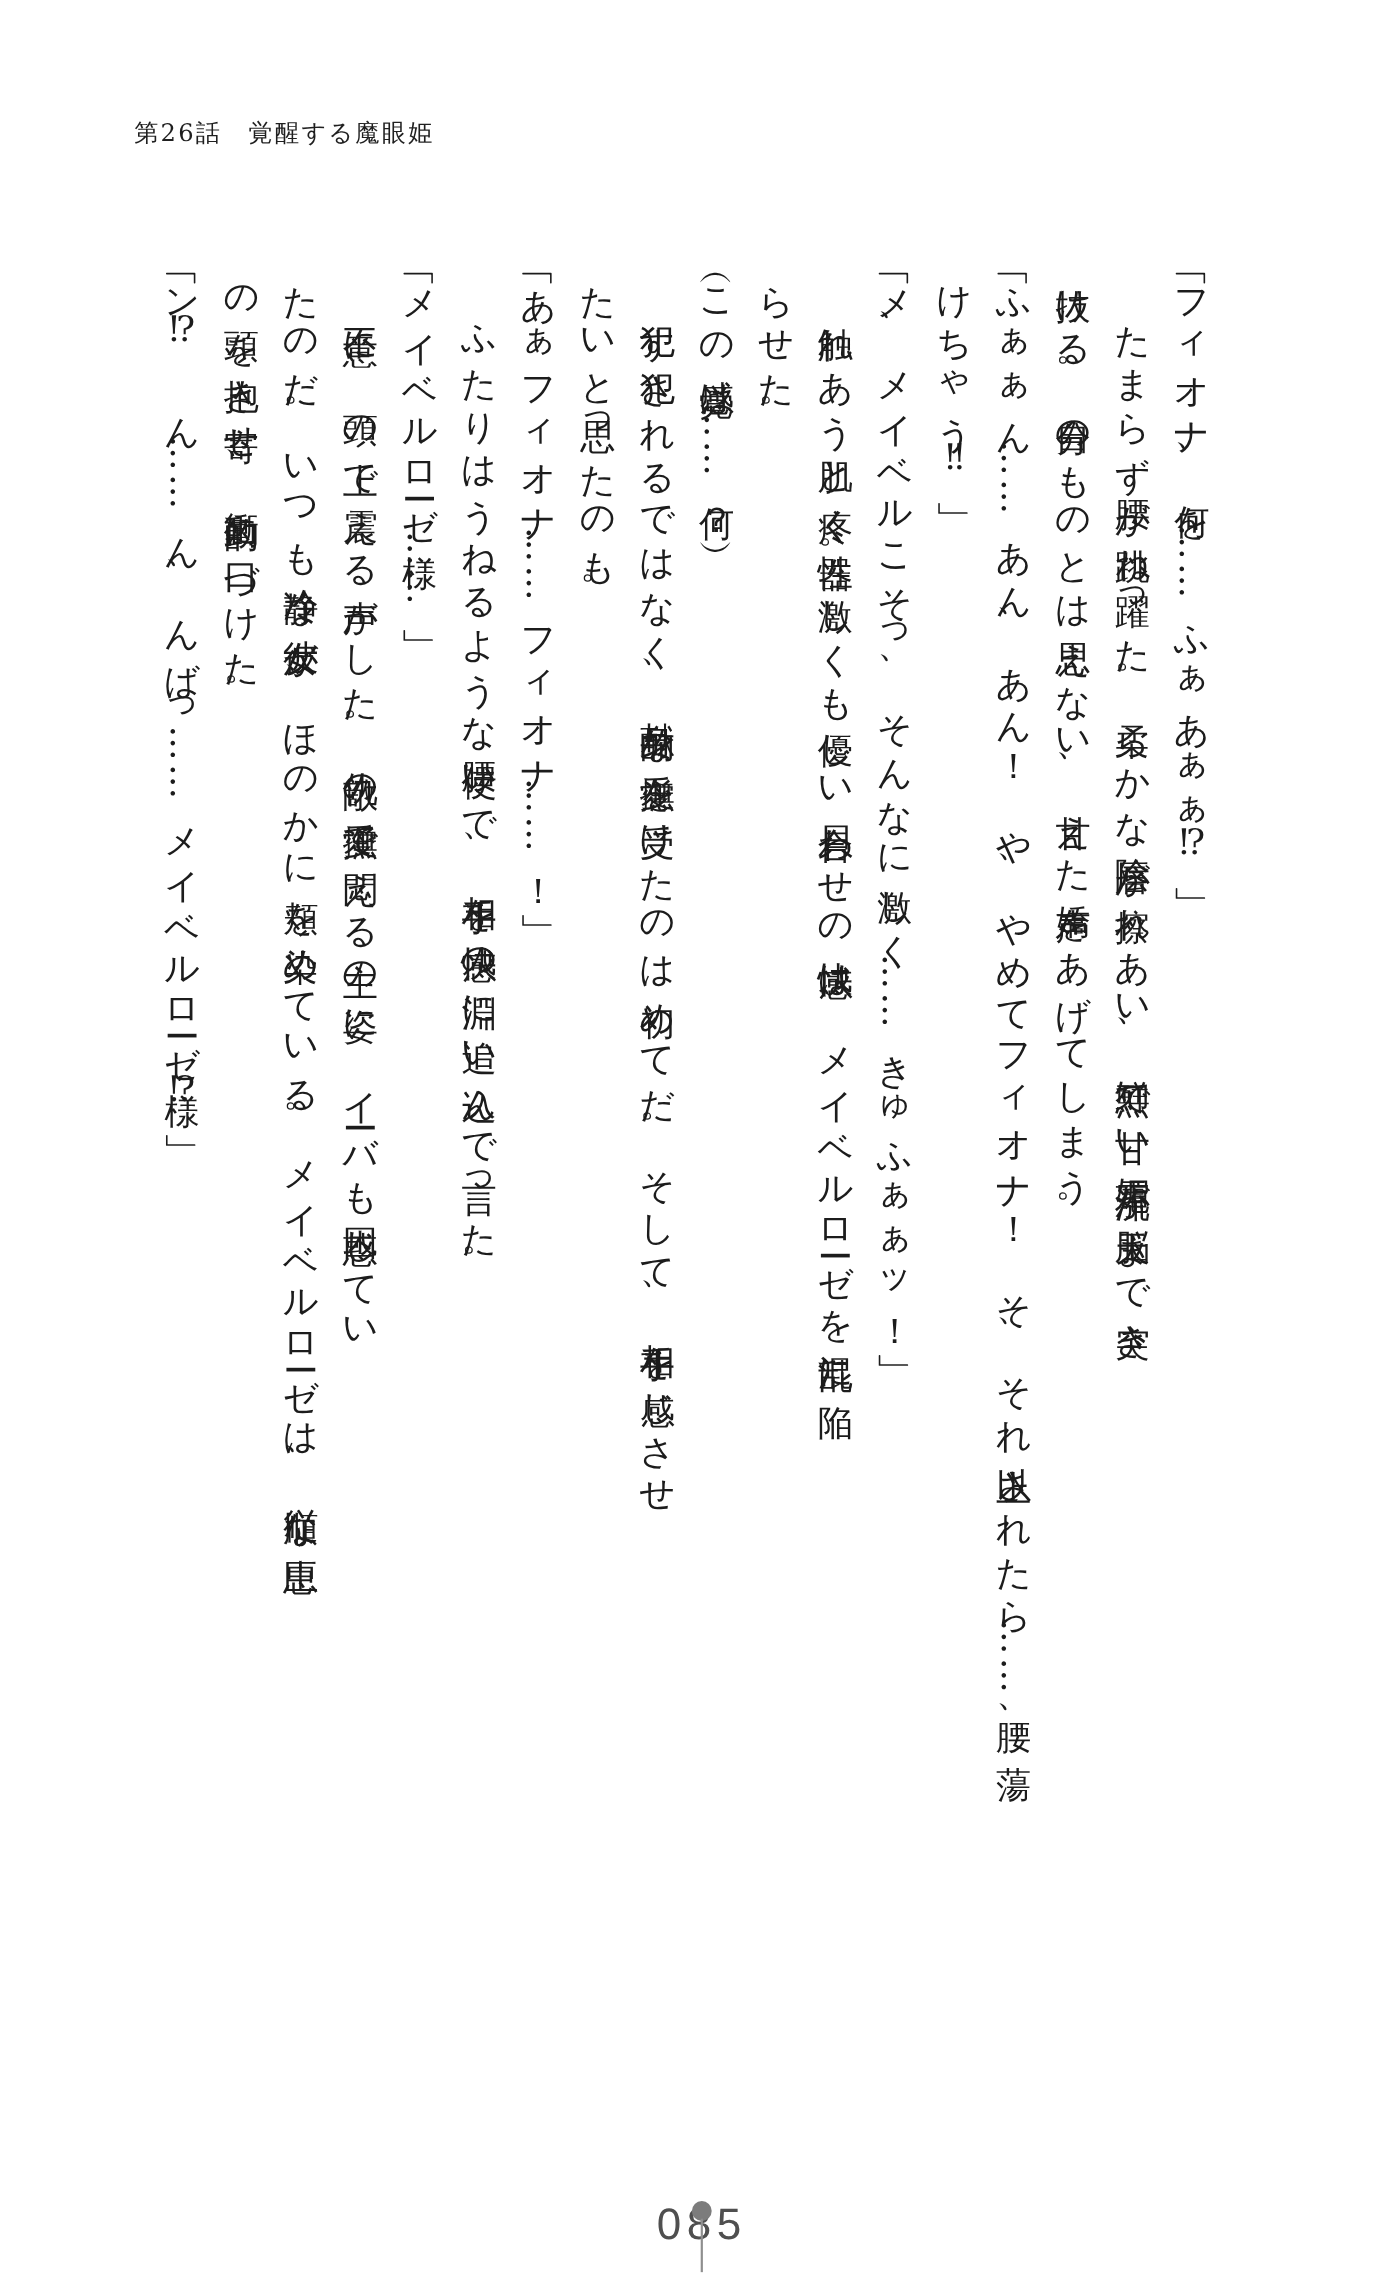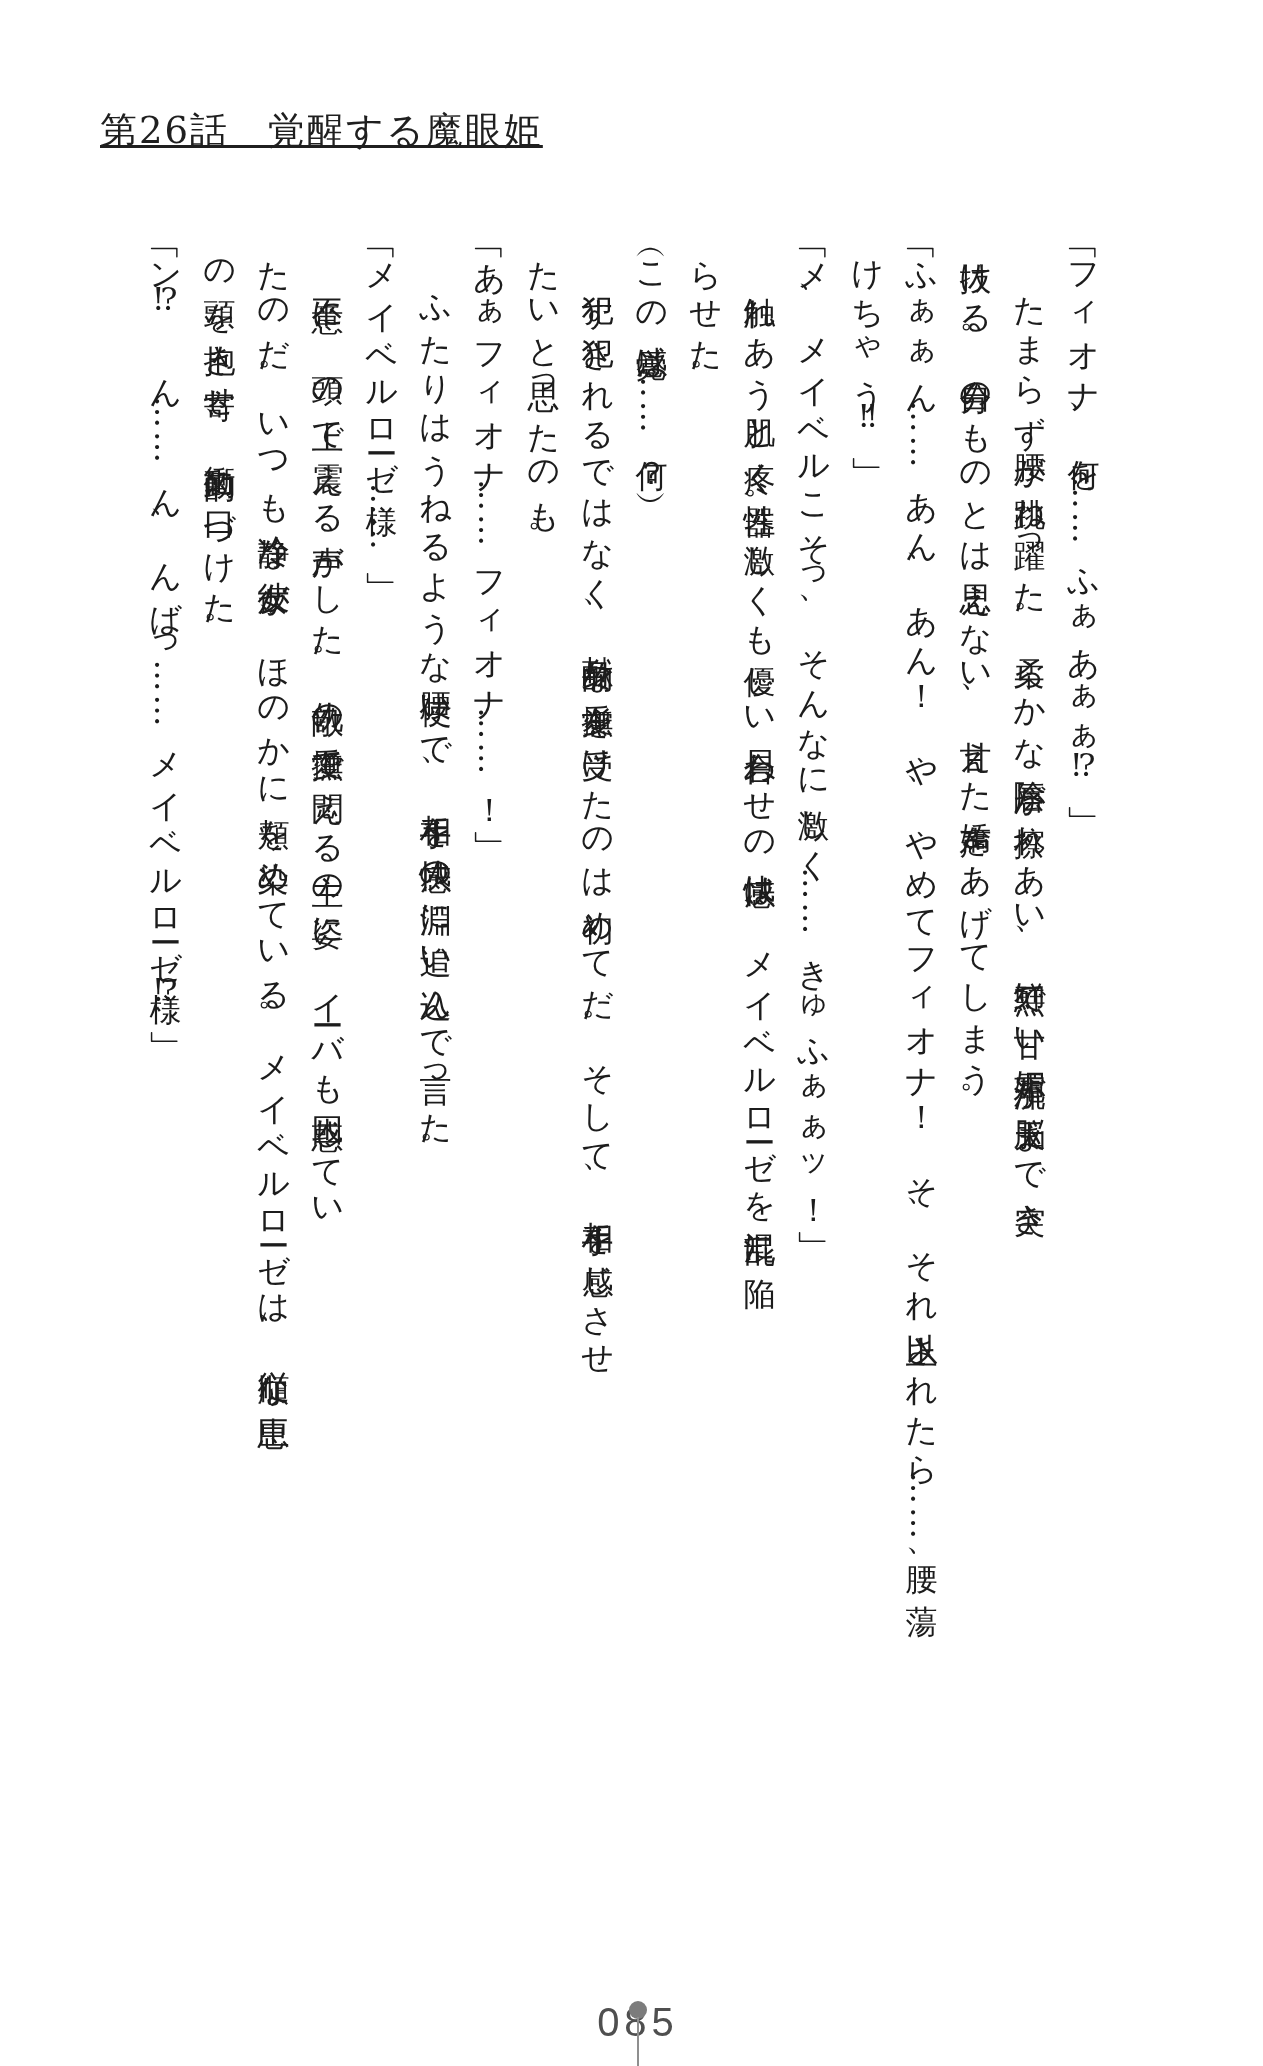--- a/index.html
+++ b/index.html
@@ -11,27 +11,26 @@
     position: relative;
     width: 1263px;
     height: 2066px;
     background: #ffffff;
     overflow: hidden;
     font-family: "DejaVu Serif", serif;
   }
   
   .running-head {
     position: absolute;
-    left: 100px;
+    left: 122px;
     top: 106px;
-    font-size: 37px;
+    font-size: 22px;
     color: #1f1f1f;
     letter-spacing: 2px;
     white-space: pre;
-    text-decoration: underline;
   }
   
   .text-body {
     position: absolute;
     top: 238px;
     right: 152px;
     height: 1452px;
     writing-mode: vertical-rl;
     -webkit-writing-mode: vertical-rl;
     text-orientation: mixed;

